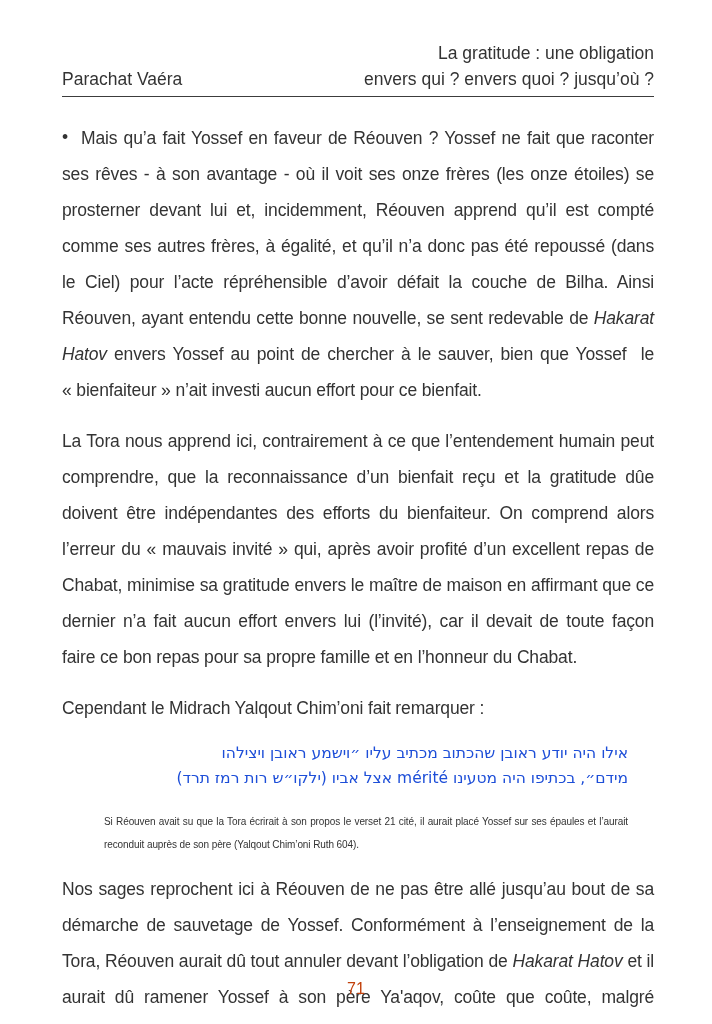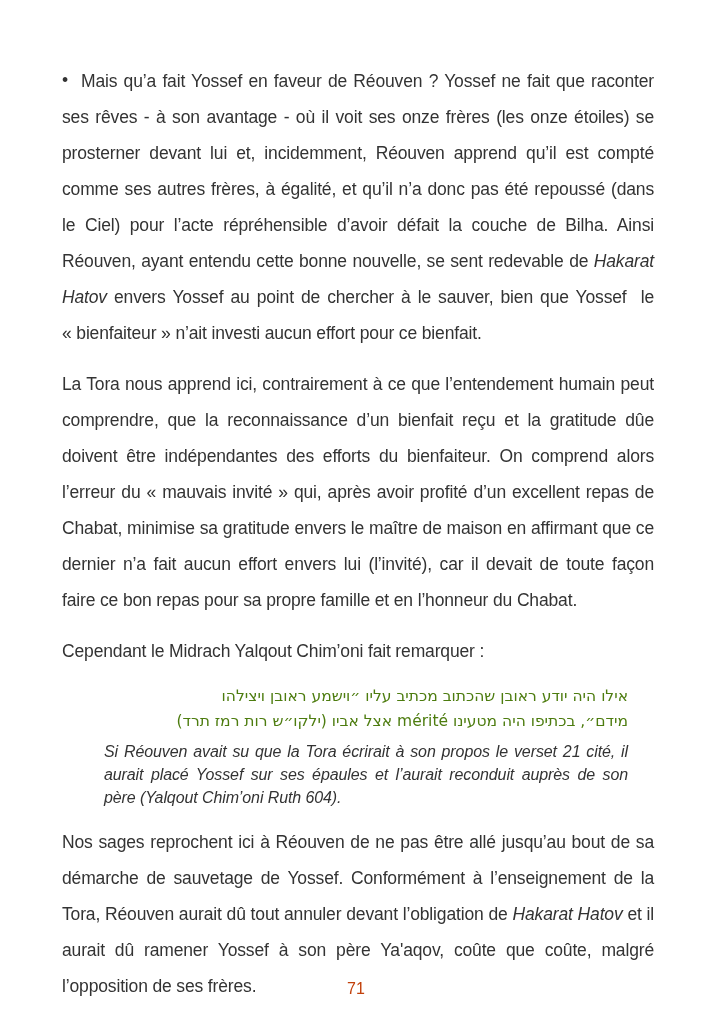--- a/index.html
+++ b/index.html
@@ -60,47 +60,53 @@
   .quote {
     margin: 0 26px 15px 42px;
   }
   .hebrew-line {
     direction: rtl;
     unicode-bidi: embed;
     text-align: right;
     font-family: "DejaVu Sans", sans-serif;
     font-size: 15.5px;
     line-height: 25px;
-    color: #4d7c0f;
+    color: #1d4ed8;
   }
   .quote-translation {
-    font-style: italic;
-    font-size: 16px;
+    font-size: 10px;
     line-height: 23px;
     text-align: justify;
-    margin-top: 6px;
+    margin-top: 19px;
     letter-spacing: -0.1px;
   }
 
   
   .page-number {
     position: absolute;
     bottom: 26px;
     left: 0;
     right: 0;
     text-align: center;
     font-size: 16px;
     color: #c2410c;
   }
 </style>
 </head>
 <body>
 
 <div class="page">
 
+  <header class="page-header">
+    <div class="header-title-line1">La gratitude : une obligation</div>
+    <div class="header-row2">
+      <span class="section-name">Parachat Vaéra</span>
+      <span class="header-title-line2">envers qui ? envers quoi ? jusqu’où ?</span>
+    </div>
+  </header>
 
   <main class="page-body">
 
     <p class="para">
       <span class="bullet">•</span><span>Mais qu’a fait Yossef en faveur de Réouven ? Yossef ne fait que raconter ses rêves - à son avantage - où il voit ses onze frères (les onze étoiles) se prosterner devant lui et, incidemment, Réouven apprend qu’il est compté comme ses autres frères, à égalité, et qu’il n’a donc pas été repoussé (dans le Ciel) pour l’acte répréhensible d’avoir défait la couche de Bilha. Ainsi Réouven, ayant entendu cette bonne nouvelle, se sent redevable de </span><i>Hakarat Hatov</i><span> envers Yossef au point de chercher à le sauver, bien que Yossef&nbsp; le «&nbsp;bienfaiteur&nbsp;» n’ait investi aucun effort pour ce bienfait.</span>
     </p>
 
     <p class="para">La Tora nous apprend ici, contrairement à ce que l’entendement humain peut comprendre, que la reconnaissance d’un bienfait reçu et la gratitude dûe doivent être indépendantes des efforts du bienfaiteur. On comprend alors l’erreur du «&nbsp;mauvais invité&nbsp;» qui, après avoir profité d’un excellent repas de Chabat, minimise sa gratitude envers le maître de maison en affirmant que ce dernier n’a fait aucun effort envers lui (l’invité), car il devait de toute façon faire ce bon repas pour sa propre famille et en l’honneur du Chabat.</p>
 
 

